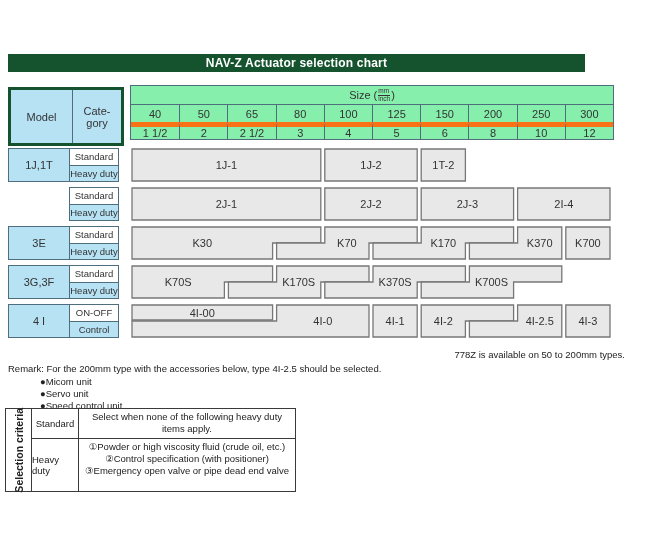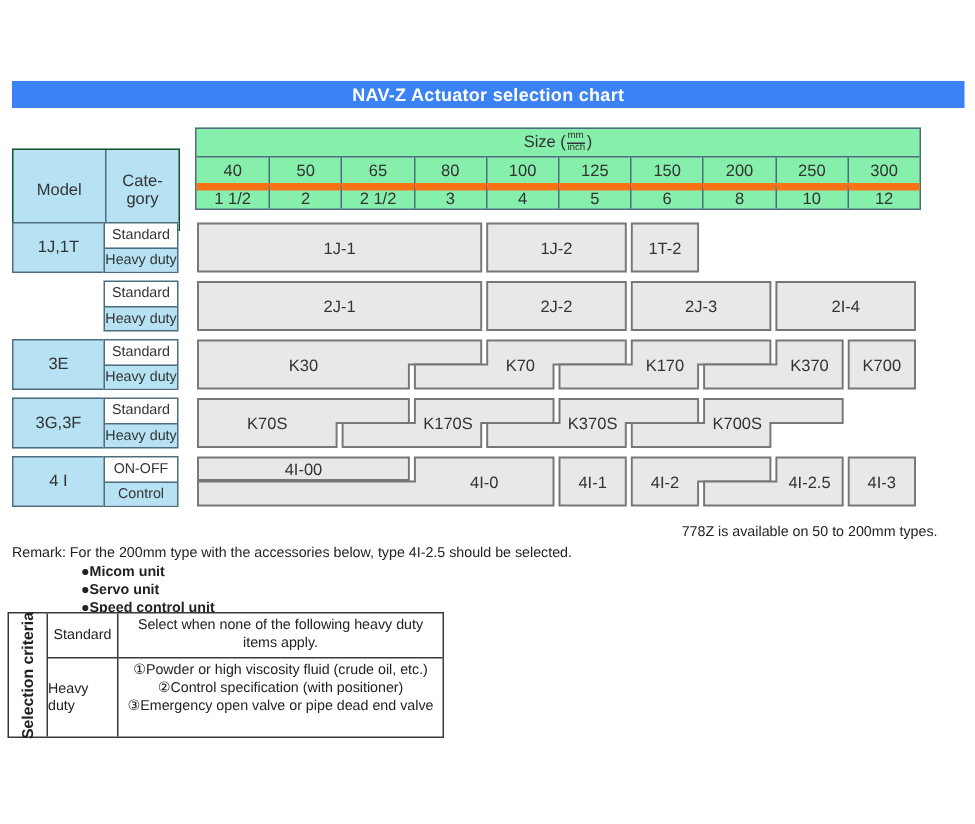--- a/index.html
+++ b/index.html
@@ -1,28 +1,28 @@
 <!DOCTYPE html>
 <html><head>
 <meta charset="utf-8">
 <style>
   html,body{margin:0;padding:0;background:#ffffff;}
   .canvas{
     position:relative;width:650px;height:549px;background:#ffffff;
     font-family:"Liberation Sans",sans-serif;color:#333;overflow:hidden;
   }
   .title-bar{
-    position:absolute;left:8px;top:54px;width:635px;height:18px;
-    background:#3b82f6;color:#ffffff;font-size:12px;font-weight:bold;
+    position:absolute;left:8px;top:54px;width:577px;height:18px;
+    background:#14532d;color:#ffffff;font-size:12px;font-weight:bold;
     display:flex;align-items:center;justify-content:center;letter-spacing:.2px;
   }
   
   .model-block{
-    position:absolute;left:8px;top:99px;width:110px;height:53px;
-    border:1px solid #14532d;background:#b6e2f4;display:flex;
+    position:absolute;left:8px;top:87px;width:110px;height:53px;
+    border:3px solid #14532d;background:#b6e2f4;display:flex;
   }
   .model-block .mcell{
     flex:0 0 61px;display:flex;align-items:center;justify-content:center;
     font-size:11px;
   }
   .model-block .ccell{
     flex:1;border-left:1px solid #4e6e7e;display:flex;align-items:center;justify-content:center;
     font-size:11px;text-align:center;line-height:12px;padding:0 5px;
   }
   .size-table{
@@ -52,21 +52,21 @@
     display:flex;flex-direction:column;background:#fff;
   }
   .row .cat{
     flex:1;display:flex;align-items:center;justify-content:center;font-size:9.5px;white-space:nowrap;
   }
   .row .cat.bottom{border-top:1px solid #4e6e7e;}
   .row .cat.blue{background:#b6e2f4;}
   .row svg.bars{position:absolute;left:130px;top:0;overflow:visible;}
   
   .remark{position:absolute;left:8px;top:363px;font-size:9.5px;line-height:12px;color:#222;}
-  .remark .bullets{margin:1px 0 0 46px;font-weight:bold;}
+  .remark .bullets{margin:1px 0 0 32px;}
   .note-right{position:absolute;right:25px;top:349px;font-size:9.5px;color:#222;}
   
   .criteria{
     position:absolute;left:5px;top:408px;display:grid;
     grid-template-columns:26px 47px 216px;grid-template-rows:29px 53px;
     border:1px solid #3a3a3a;background:#fff;font-size:9.5px;color:#222;
   }
   .crit-rot{
     grid-row:1 / span 2;border-right:1px solid #3a3a3a;
     display:flex;align-items:center;justify-content:center;

